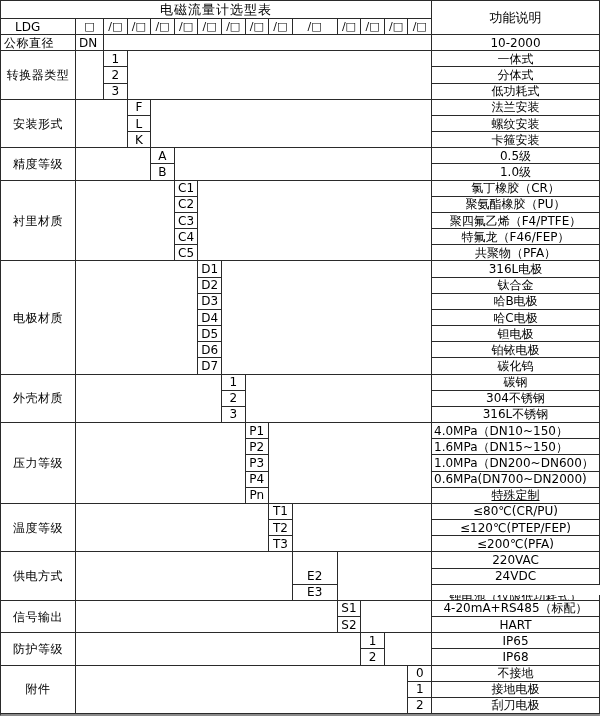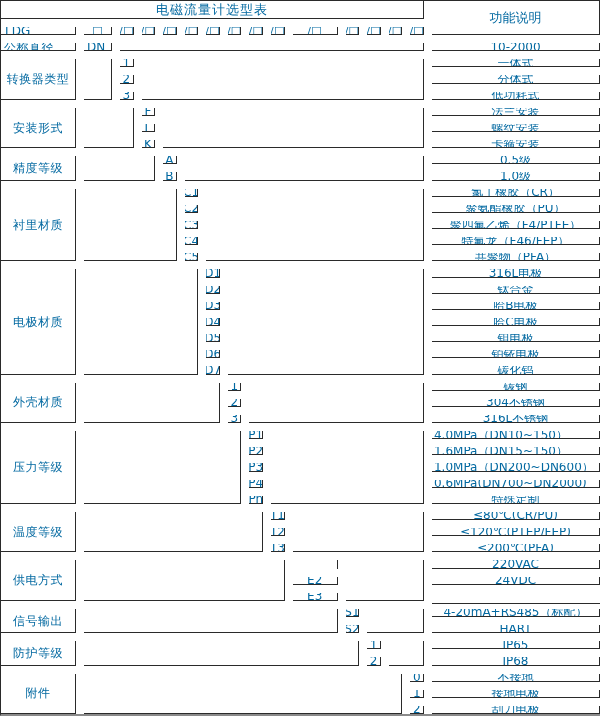--- a/index.html
+++ b/index.html
@@ -7,37 +7,36 @@
     position:relative;
     width:600px; height:716px;
     box-sizing:border-box;
     display:grid;
     grid-template-columns:75px 28px repeat(13, 1fr) 168px;
     grid-template-rows:18px repeat(43, minmax(0,1fr));
     border-top:1px solid #2a2a2a;
     border-left:1px solid #2a2a2a;
     border-bottom:2px solid #8a8a8a;
     background:#ffffff;
-    color:#0369a1;
+    color:#000000;
     font-family:"DejaVu Sans", sans-serif;
     font-size:12px;
     line-height:1;
-    gap:8px;
   }
   .c {
     border-right:1px solid #2a2a2a;
     border-bottom:1px solid #2a2a2a;
     display:flex; align-items:center; justify-content:center;
     overflow:hidden; white-space:nowrap;
     min-width:0; min-height:0;
   }
   .title   { font-size:13px; letter-spacing:1px; }
   .deschdr { font-size:13px; }
   .label   { font-size:12px; letter-spacing:0.5px; }
-  .lpad    { justify-content:flex-start; padding-left:4px; }
+  .lpad    { justify-content:flex-start; padding-left:14px; }
   .lpad2   { justify-content:flex-start; padding-left:3px; }
   .code    { font-size:12px; }
   .slot    { font-size:11px; }
   .desc    { font-size:12px; }
   .left    { justify-content:flex-start; padding-left:2px; }
 </style>
 </head>
 <body>
 
 <div id="grid">

